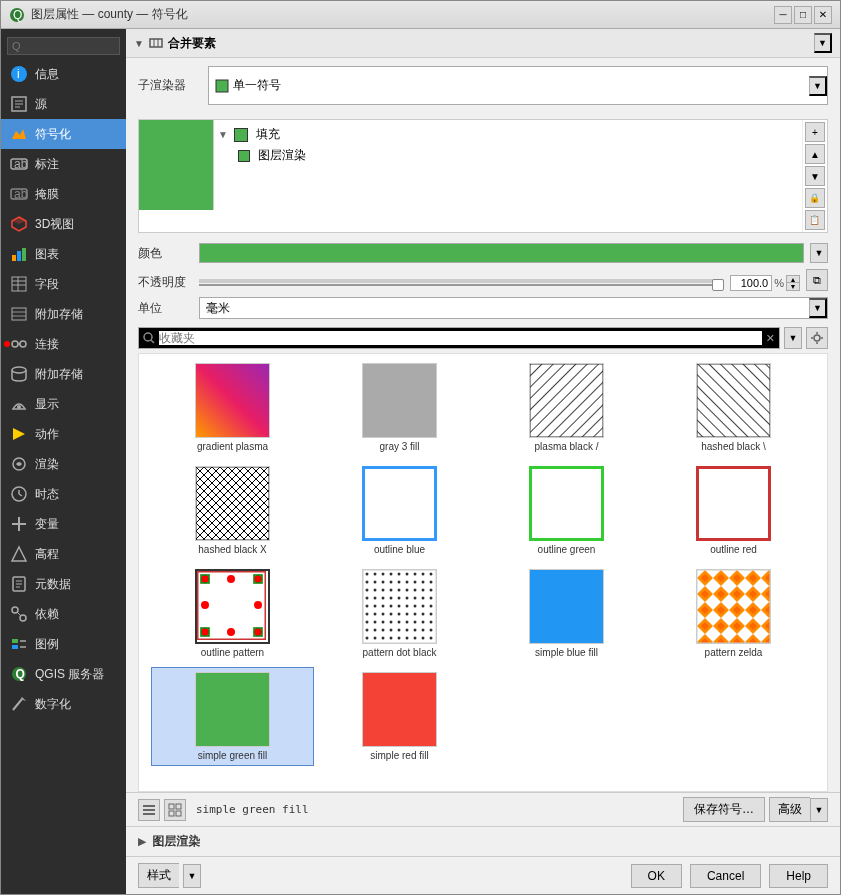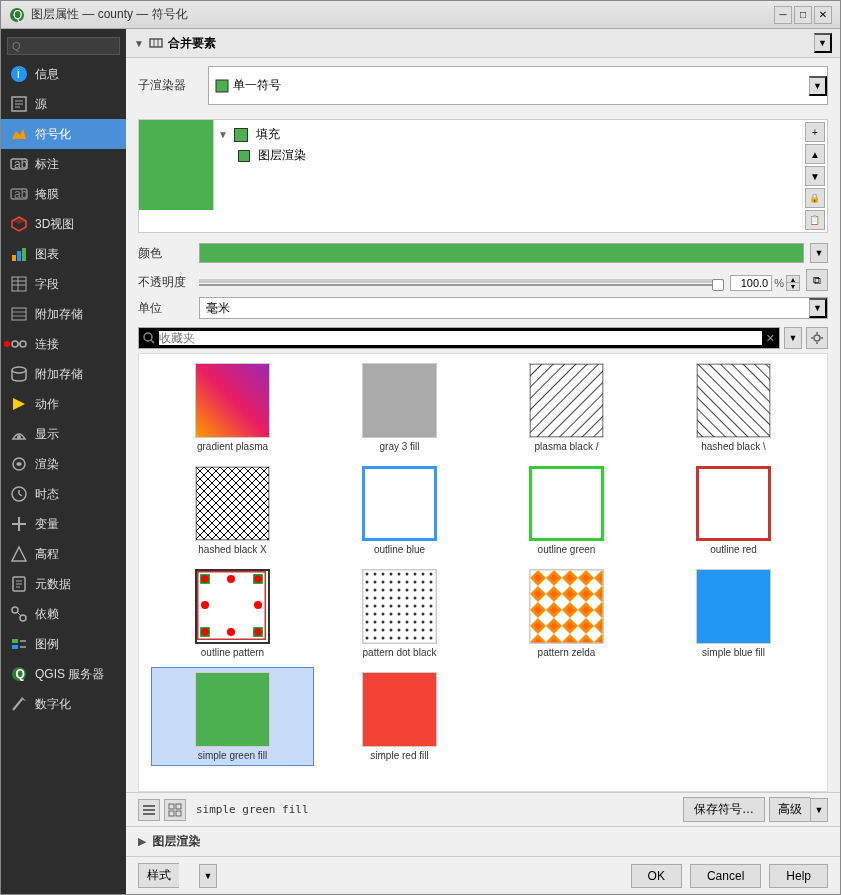--- a/index.html
+++ b/index.html
@@ -81,21 +81,21 @@
     .bottom-adv-text { padding: 3px 8px; background: #e0e0e0; border: 1px solid #aaa; cursor: pointer; font-size: 12px; border-right: none; }
     .bottom-adv-arrow { width: 18px; height: 24px; background: #e0e0e0; border: 1px solid #aaa; display: flex; align-items: center; justify-content: center; font-size: 9px; cursor: pointer; }
     
     
     .layer-render { padding: 6px 12px; display: flex; align-items: center; gap: 6px; border-top: 1px solid #ccc; }
     .layer-render-arrow { color: #555; font-size: 11px; cursor: pointer; }
     .layer-render-label { font-size: 12px; color: #333; font-weight: bold; }
     
     
     .footer { padding: 6px 12px; display: flex; align-items: center; justify-content: space-between; border-top: 1px solid #ccc; background: #f0f0f0; }
-    .footer-left { display: flex; align-items: center; gap: 20px; justify-content: space-between; }
+    .footer-left { display: flex; align-items: center; gap: 4px; justify-content: space-between; }
     .footer-style { padding: 3px 8px; background: #e0e0e0; border: 1px solid #aaa; font-size: 12px; border-right: none; }
     .footer-style-arrow { width: 18px; height: 24px; background: #e0e0e0; border: 1px solid #aaa; display: flex; align-items: center; justify-content: center; font-size: 9px; cursor: pointer; }
     .footer-right { display: flex; gap: 8px; }
     .footer-btn { padding: 4px 16px; background: #e0e0e0; border: 1px solid #aaa; cursor: pointer; font-size: 12px; }
     
     
     .symbol-grid::-webkit-scrollbar { width: 8px; }
     .symbol-grid::-webkit-scrollbar-track { background: #f0f0f0; }
     .symbol-grid::-webkit-scrollbar-thumb { background: #bbb; border: 1px solid #aaa; }
     .outline-blue-thumb { border: 3px solid #3399ff !important; }
@@ -242,34 +242,34 @@
               <ellipse cx="9" cy="5" rx="7" ry="3" fill="none" stroke="#aaa" stroke-width="1.5"></ellipse>
               <path d="M2 5 L2 13 Q2 16 9 16 Q16 16 16 13 L16 5" fill="none" stroke="#aaa" stroke-width="1.5"></path>
             </svg>
         </div>
         <span>附加存储</span>
       </div>
 
       <div class="sidebar-item">
         <div class="sidebar-icon">
           <svg width="18" height="18">
-              <polygon points="3,3 15,9 3,15" fill="#ffcc00"></polygon>
-            </svg>
-        </div>
-        <span>动作</span>
-      </div>
-
-      <div class="sidebar-item">
-        <div class="sidebar-icon">
-          <svg width="18" height="18">
               <path d="M3 14 Q9 4 15 14 Z" fill="none" stroke="#aaa" stroke-width="1.5"></path>
               <circle cx="9" cy="12" r="2" fill="#aaa"></circle>
             </svg>
         </div>
         <span>显示</span>
+      </div>
+
+      <div class="sidebar-item">
+        <div class="sidebar-icon">
+          <svg width="18" height="18">
+              <polygon points="3,3 15,9 3,15" fill="#ffcc00"></polygon>
+            </svg>
+        </div>
+        <span>动作</span>
       </div>
 
       <div class="sidebar-item">
         <div class="sidebar-icon">
           <svg width="18" height="18">
               <circle cx="9" cy="9" r="6" fill="none" stroke="#aaa" stroke-width="1.5"></circle>
               <path d="M6 9 Q9 5 12 9 Q9 13 6 9Z" fill="#aaa"></path>
             </svg>
         </div>
         <span>渲染</span>
@@ -585,40 +585,40 @@
                       <circle cx="4" cy="4" r="1.5" fill="#333"></circle>
                     </pattern>
                   </defs>
                 <rect width="73" height="73" fill="url(#dots)" stroke="#ccc" stroke-width="1"></rect>
               </svg>
             </div>
             <span class="symbol-name">pattern dot black</span>
           </div>
 
           <div class="symbol-item">
+            <div class="symbol-thumb" style="background:#2196f3;">
+            </div>
+            <span class="symbol-name">simple blue fill</span>
+          </div>
+
+          <div class="symbol-item">
             <div class="symbol-thumb" style="background:white;">
               <svg width="73" height="73">
                 <defs>
                   <pattern id="zelda" width="16" height="16" patternUnits="userSpaceOnUse">
                     <polygon points="8,0 16,8 8,16 0,8" fill="#ff8c00"></polygon>
                     <polygon points="8,4 12,8 8,12 4,8" fill="#ff6600"></polygon>
                   </pattern>
                 </defs>
                 <rect width="73" height="73" fill="url(#zelda)" stroke="#ccc" stroke-width="1"></rect>
               </svg>
             </div>
             <span class="symbol-name">pattern zelda</span>
           </div>
 
-          <div class="symbol-item">
-            <div class="symbol-thumb" style="background:#2196f3;">
-            </div>
-            <span class="symbol-name">simple blue fill</span>
-          </div>
-
           <div class="symbol-item selected">
             <div class="symbol-thumb" style="background:#4caf50;">
             </div>
             <span class="symbol-name">simple green fill</span>
           </div>
 
           <div class="symbol-item">
             <div class="symbol-thumb" style="background:#f44336;">
             </div>
             <span class="symbol-name">simple red fill</span>

